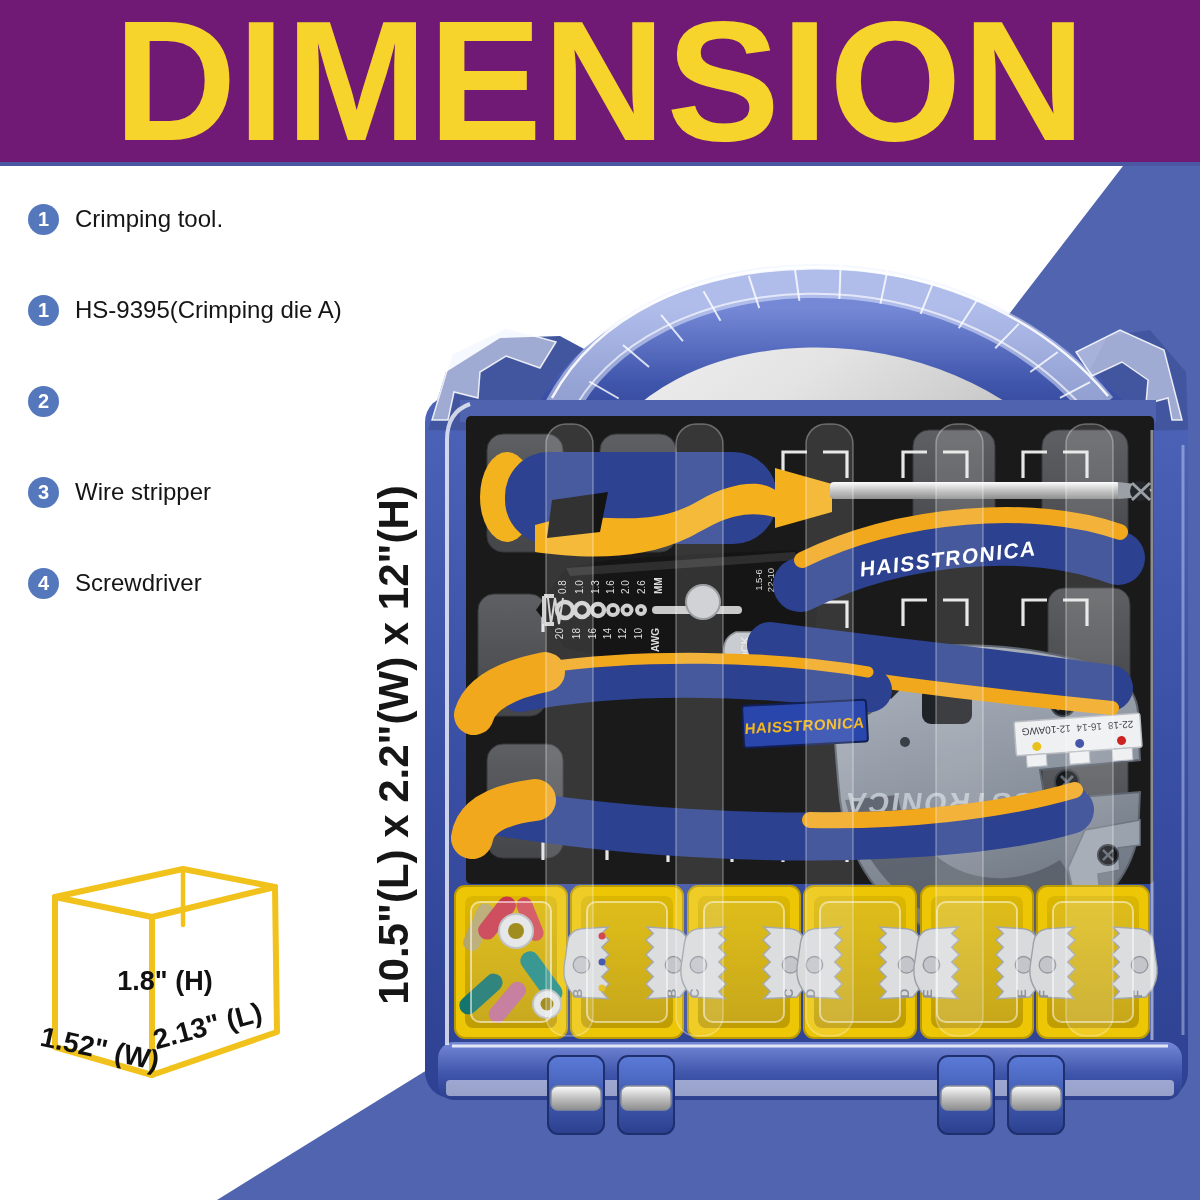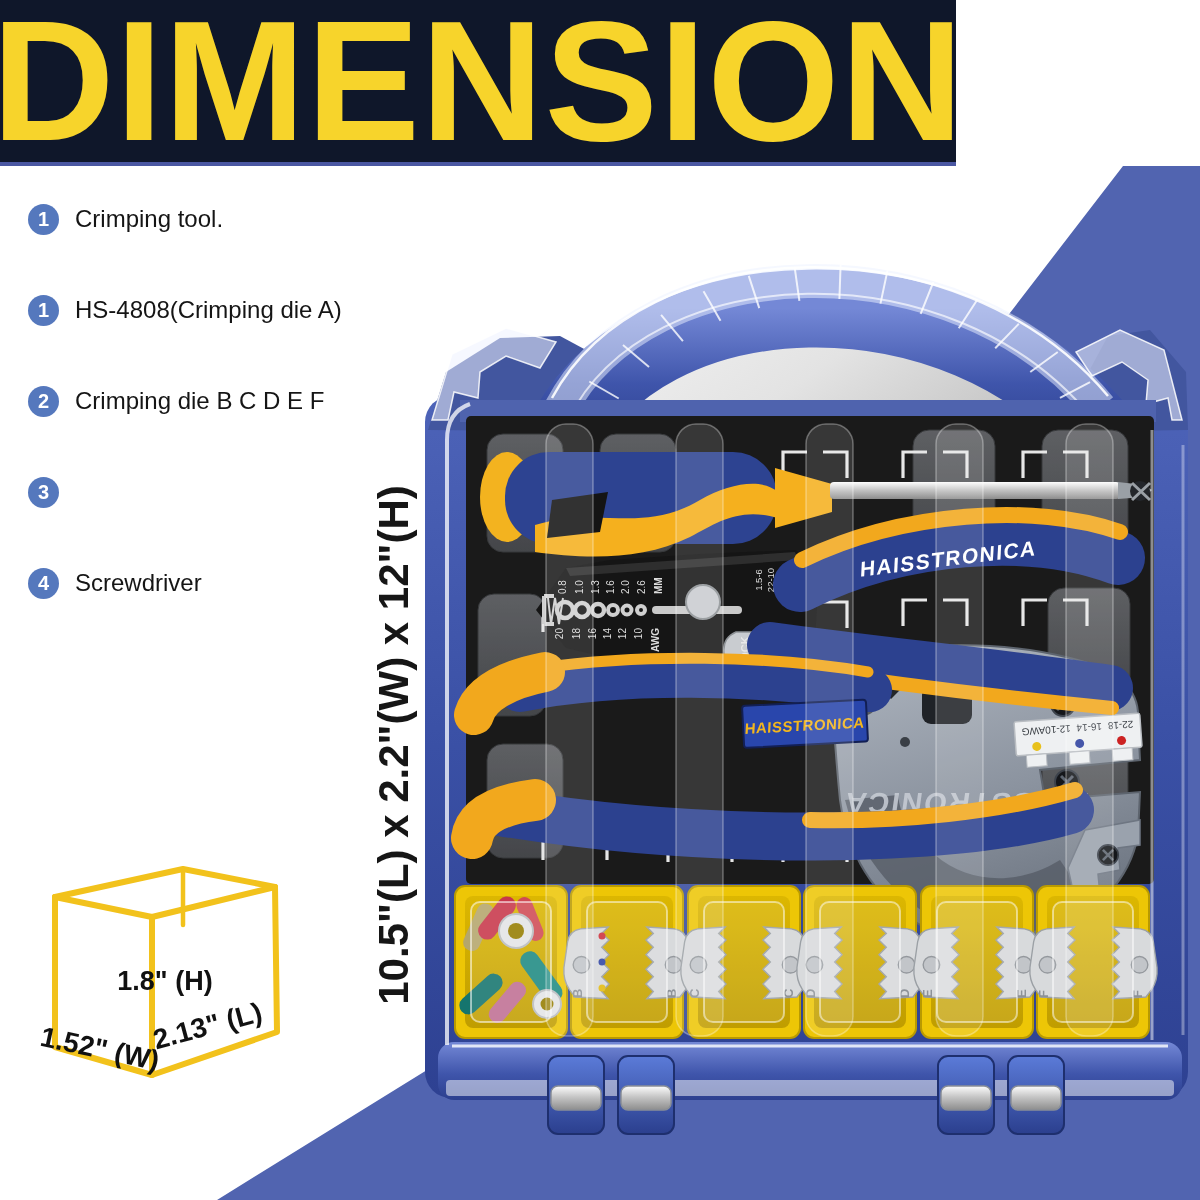--- a/index.html
+++ b/index.html
@@ -1,19 +1,19 @@
 <!DOCTYPE html>
 <html><head>
 <meta charset="utf-8">
 <style>
   html,body{margin:0;padding:0}
   body{width:1200px;height:1200px;position:relative;background:#ffffff;
        font-family:"Liberation Sans",sans-serif;overflow:hidden}
   .scene{position:absolute;left:0;top:0;z-index:1}
-  .banner{position:absolute;left:0;top:0;width:956px;height:162px;background:#0f172a;
+  .banner{position:absolute;left:0;top:0;width:1200px;height:162px;background:#701a75;
           border-bottom:4px solid #4a57a2;display:flex;align-items:center;justify-content:center;z-index:2}
   .banner h1{margin:0;font-size:170px;line-height:150px;font-weight:bold;color:#f7d42b;letter-spacing:1px;white-space:nowrap}
   .legend{position:absolute;left:0;top:0;width:440px;height:650px;z-index:3}
   .legend-item{position:absolute;left:28px;display:flex;align-items:center;gap:16px;height:36px;white-space:nowrap}
   .legend-item:nth-child(1){top:201px}
   .legend-item:nth-child(2){top:292px}
   .legend-item:nth-child(3){top:383px}
   .legend-item:nth-child(4){top:474px}
   .legend-item:nth-child(5){top:565px}
   .bullet{width:31px;height:31px;border-radius:50%;background:#5578bd;color:#ffffff;
@@ -373,26 +373,26 @@
   <h1>DIMENSION</h1>
 </header>
 
 <nav class="legend">
   <div class="legend-item">
     <span class="bullet">1</span>
     <span class="llabel">Crimping tool.</span>
   </div>
   <div class="legend-item">
     <span class="bullet">1</span>
-    <span class="llabel">HS-4808(Crimping die A)</span>
+    <span class="llabel">HS-9395(Crimping die A)</span>
   </div>
   <div class="legend-item">
     <span class="bullet">2</span>
-    <span class="llabel">Crimping die B C D E F</span>
   </div>
   <div class="legend-item">
     <span class="bullet">3</span>
+    <span class="llabel">Wire stripper</span>
   </div>
   <div class="legend-item">
     <span class="bullet">4</span>
     <span class="llabel">Screwdriver</span>
   </div>
 </nav>
 
 </body></html>

